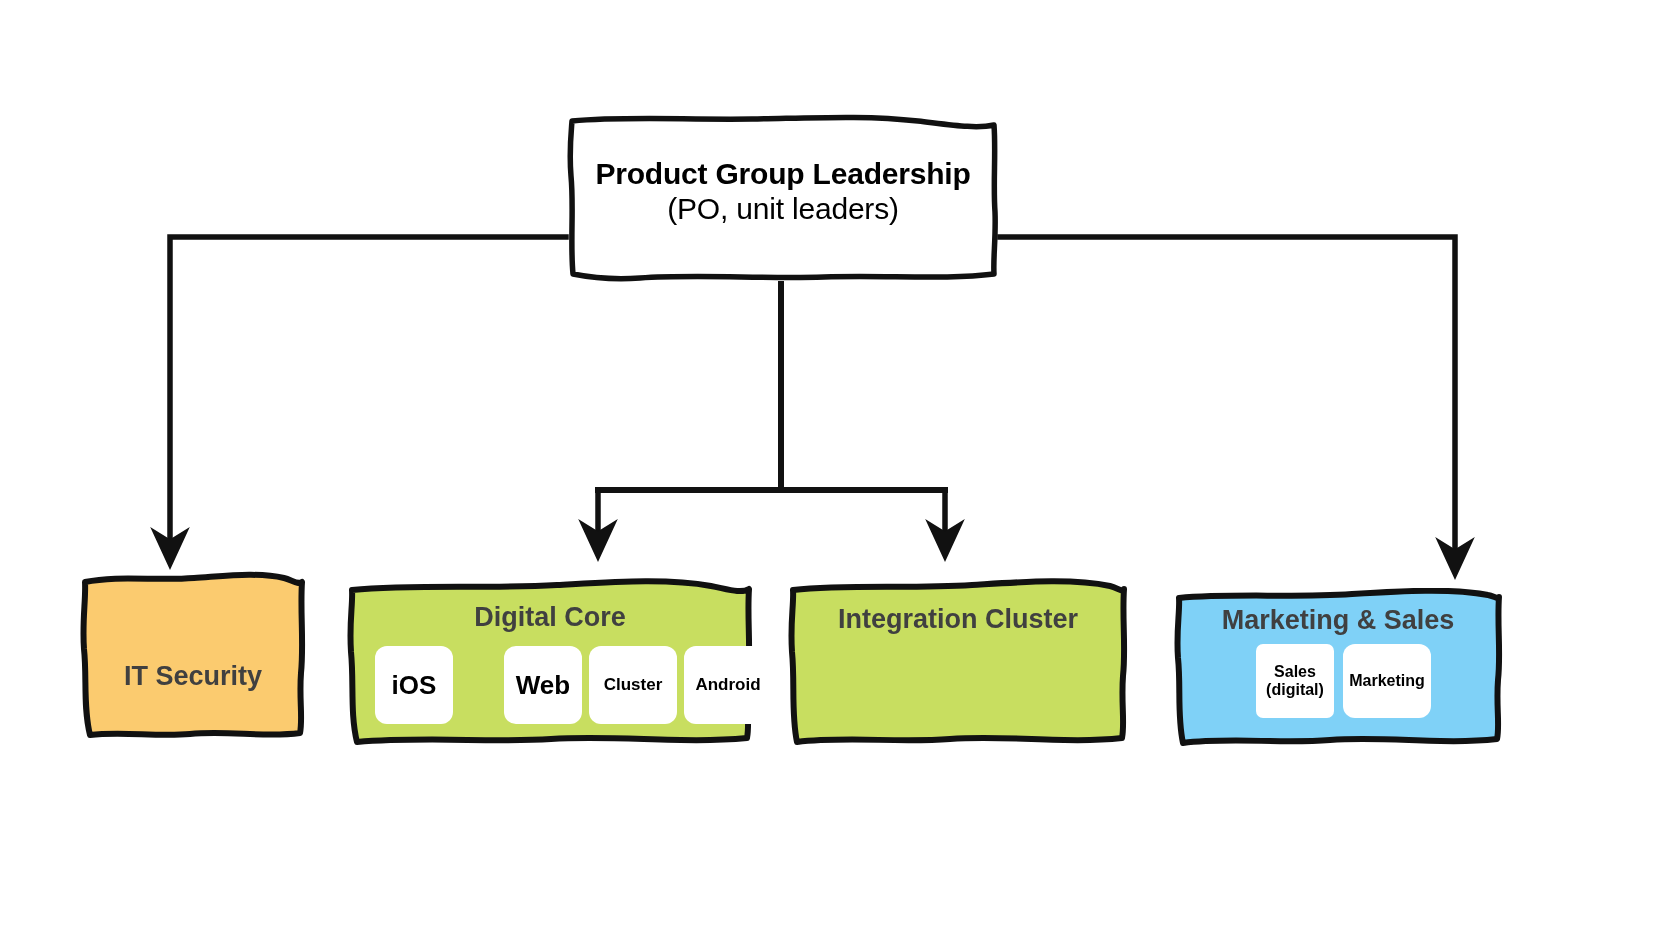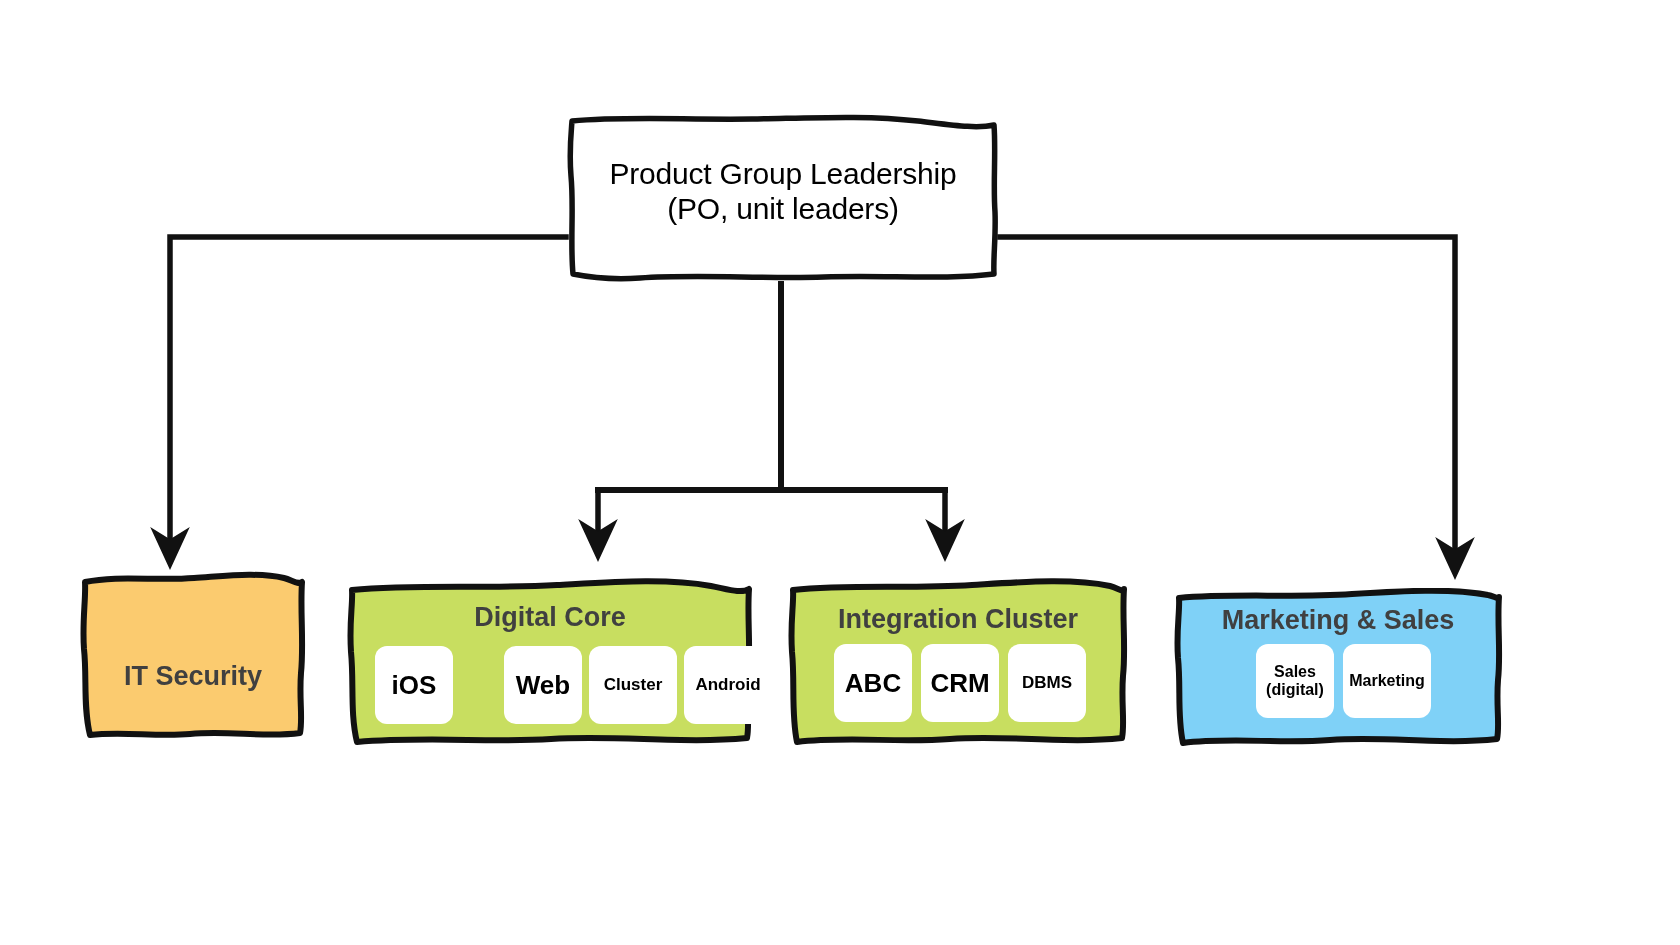--- a/index.html
+++ b/index.html
@@ -41,21 +41,21 @@
   }
   
   #root-node { left: 566px; top: 112px; width: 434px; height: 172px; }
   #root-label {
     top: 44px;
     font-size: 30px;
     padding: 0 26px;
     box-sizing: border-box;
     letter-spacing: -0.2px;
   }
-  #root-label .strong { font-weight: normal; }
+  #root-label .strong { font-weight: bold; }
   #root-label .light  { font-weight: normal; }
 
   
   #it-security-node   { left: 78px;  top: 567px; width: 230px; height: 174px; }
   #digital-core-node  { left: 345px; top: 578px; width: 410px; height: 168px; }
   #integration-node   { left: 786px; top: 578px; width: 344px; height: 168px; }
   #marketing-node     { left: 1172px;top: 588px; width: 332px; height: 158px; }
 
   .unit-title {
     position: absolute;
@@ -95,21 +95,21 @@
   #digital-core-chips .chip:nth-child(4) { width: 88px; font-size: 17px; }
 
   
   #integration-chips { left: 48px; top: 66px; height: 78px; gap: 9px; }
   #integration-chips .chip:nth-child(1) { width: 78px; font-size: 26px; }
   #integration-chips .chip:nth-child(2) { width: 78px; font-size: 26px; }
   #integration-chips .chip:nth-child(3) { width: 78px; font-size: 17px; }
 
   
   #marketing-chips { left: 84px; top: 56px; height: 74px; gap: 9px; }
-  #marketing-chips .chip:nth-child(1) { width: 78px; font-size: 16px; }
+  #marketing-chips .chip:nth-child(1) { width: 78px; font-size: 16px; border-radius: 7px; }
   #marketing-chips .chip:nth-child(2) { width: 88px; font-size: 16px; }
 </style>
 </head>
 <body style="background: rgb(255, 255, 255);">
 
 <div id="canvas">
 
   <svg class="layer" viewBox="0 0 1680 945">
     <defs>
       <marker id="arrowhead" markerWidth="9" markerHeight="8" refX="4.2" refY="4" orient="auto" markerUnits="strokeWidth">
@@ -185,25 +185,20 @@
 
   <div class="node" id="integration-node">
     <svg class="layer" style="width:344px;height:168px;" viewBox="0 0 344 168" preserveAspectRatio="none">
       <path d="M7,12 C62,6 124,11 186,7 C236,4 286,0 324,8
                C332,10 338,15 338,11
                C336,40 340,70 337,98 C335,124 339,146 336,160
                C282,166 222,157 164,161 C112,165 60,158 11,164
                C5,136 9,104 6,74 C4,44 8,26 7,12 Z" fill="#C8DE60" stroke="#111111" stroke-width="6" stroke-linejoin="round"></path>
     </svg>
     <div class="unit-title" id="integration-title">Integration Cluster</div>
-    <div class="chips" id="integration-chips">
-      <div class="chip">ABC</div>
-      <div class="chip">CRM</div>
-      <div class="chip">DBMS</div>
-    </div>
   </div>
 
   <div class="node" id="marketing-node">
     <svg class="layer" style="width:332px;height:158px;" viewBox="0 0 332 158" preserveAspectRatio="none">
       <path d="M7,10 C60,5 120,10 180,6 C230,3 280,0 316,7
                C322,8 327,12 327,9
                C325,36 329,66 326,92 C324,118 328,138 325,151
                C272,157 214,148 158,152 C108,156 58,149 11,155
                C5,128 9,98 6,70 C4,42 8,24 7,10 Z" fill="#7FD1F7" stroke="#111111" stroke-width="6" stroke-linejoin="round"></path>
     </svg>

